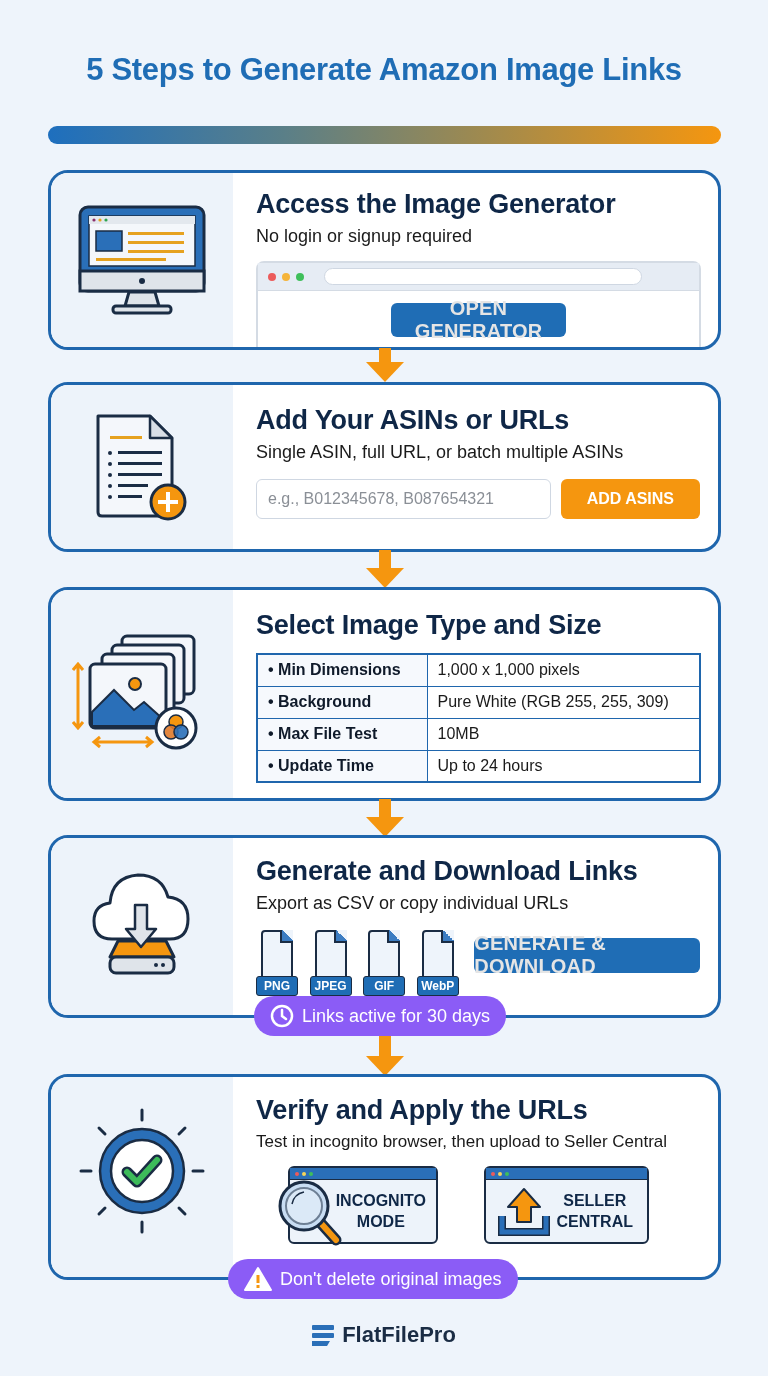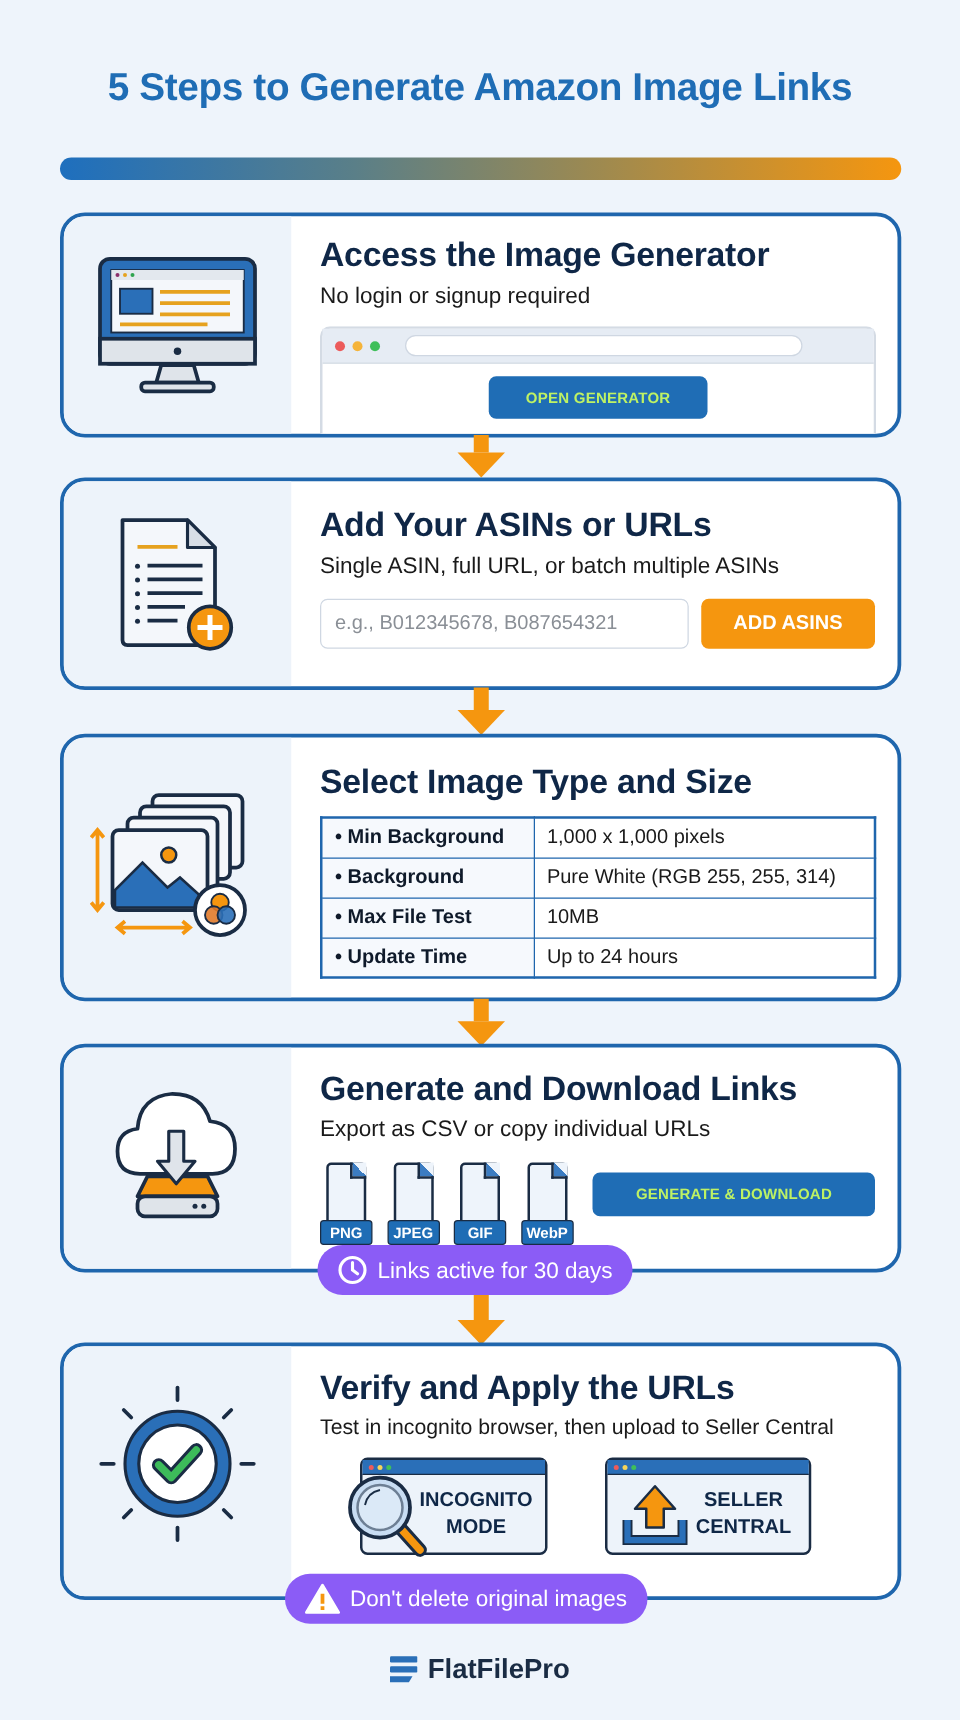--- a/index.html
+++ b/index.html
@@ -51,23 +51,23 @@
   .browser .bar {
     height: 28px; background: #e6ecf4; border-bottom: 1px solid #d4dbe4;
     display: flex; align-items: center; padding-left: 10px; gap: 6px;
   }
   .dot { width: 8px; height: 8px; border-radius: 50%; display: inline-block; }
   .browser .url {
     margin-left: 14px; width: 318px; height: 17px; border: 1.5px solid #cfd7e2;
     border-radius: 9px; background: #fff;
   }
   .btn-blue {
-    background: #1f6db5; color: #bef264; font-weight: 700; border-radius: 6px;
+    background: #1f6db5; color: #e5e5e5; font-weight: 700; border-radius: 6px;
     display: inline-flex; align-items: center; justify-content: center;
-    font-size: 12px; letter-spacing: 0.2px;
+    font-size: 20px; letter-spacing: 0.2px;
   }
   .btn-orange {
     background: #f5960f; color: #fff; font-weight: 700; border-radius: 6px;
     display: inline-flex; align-items: center; justify-content: center;
     font-size: 16px;
   }
 
   
   .input-row { display: flex; gap: 10px; margin-top: 16px; }
   .asin-input {
@@ -235,26 +235,26 @@
       <circle cx="104" cy="90" r="7" fill="#f5960f" stroke="#1a2c44" stroke-width="1.5"></circle>
       <circle cx="99" cy="100" r="7" fill="#e07a2a" stroke="#1a2c44" stroke-width="1.5" fill-opacity="0.9"></circle>
       <circle cx="109" cy="100" r="7" fill="#2a6fb8" stroke="#1a2c44" stroke-width="1.5" fill-opacity="0.9"></circle>
     </svg>
   </div>
   <div class="content" style="top:20px;">
     <h2>Select Image Type and Size</h2>
     <table class="specs">
       <tbody>
           <tr>
-        <td class="k">• Min Background</td>
+        <td class="k">• Min Dimensions</td>
         <td class="v">1,000 x 1,000 pixels</td>
       </tr>
       <tr>
         <td class="k">• Background</td>
-        <td class="v">Pure White (RGB 255, 255, 314)</td>
+        <td class="v">Pure White (RGB 255, 255, 309)</td>
       </tr>
       <tr>
         <td class="k">• Max File Test</td>
         <td class="v">10MB</td>
       </tr>
       <tr>
         <td class="k">• Update Time</td>
         <td class="v">Up to 24 hours</td>
       </tr>
     </tbody>

